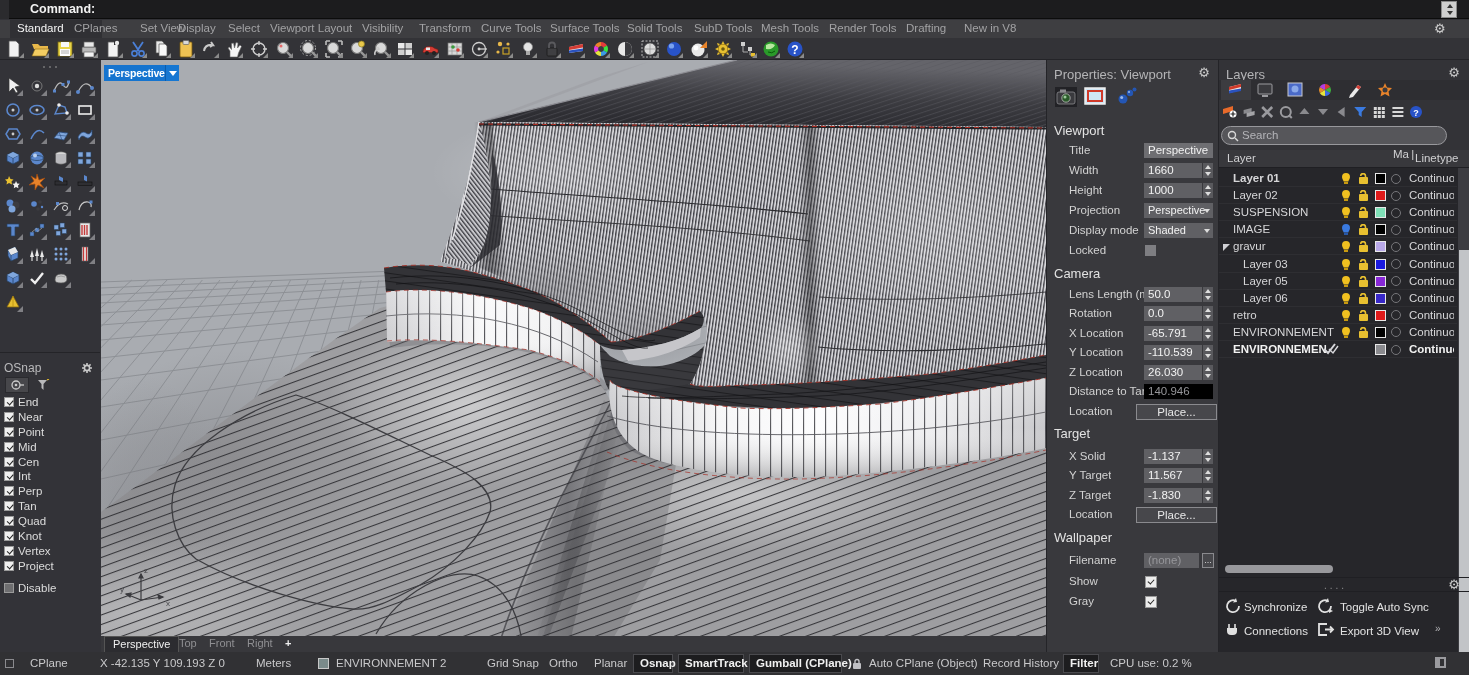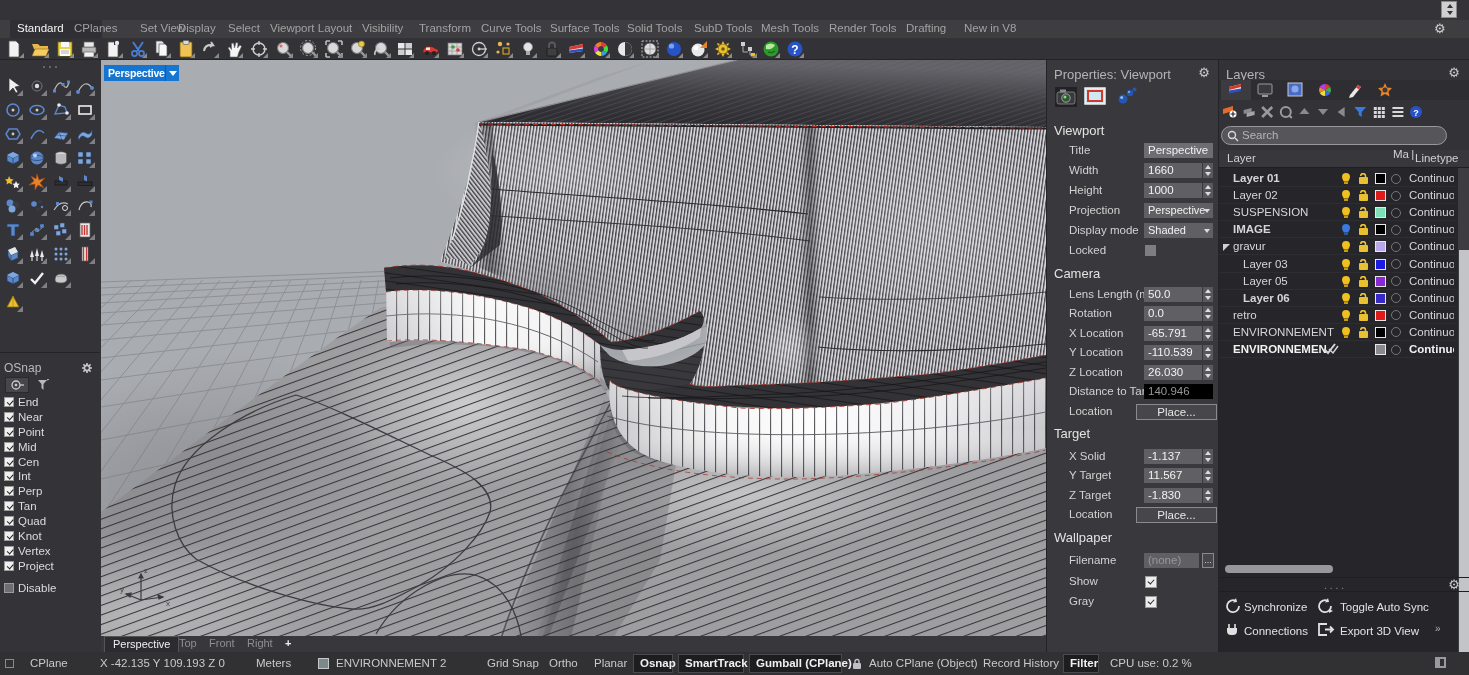--- a/index.html
+++ b/index.html
@@ -43,20 +43,24 @@
 .spinbox:after{content:"";position:absolute;left:2px;bottom:2px;border-left:3px solid transparent;border-right:3px solid transparent;border-top:4px solid #ddd}
 .drop:after{content:"";position:absolute;right:3px;top:6px;border-left:3.5px solid transparent;border-right:3.5px solid transparent;border-top:4px solid #ddd}.drop{font-size:11px !important}
 
 #statusbar{left:0;top:652px;width:1469px;height:23px;background:#313134;color:#c9c9cb;font-size:11.5px}
 #statusbar span{position:absolute;top:5px;white-space:nowrap}
 .sbbox{background:#1d1d1f;border:1px solid #4a4a4e;font-weight:bold;color:#f0f0f0;padding:2px 6px 3px;top:2px !important}
 </style></head>
 <body>
 <div id="stage">
 
+<div class="abs" id="cmdbar">
+      <div class="abs grip"></div>
+      <div class="abs lbl">Command:</div>
+    </div>
 <div class="abs" id="spin"></div>
 
 <div class="abs" id="menubar">
       <div class="tabact"></div>
 <span class="act" style="left:17px">Standard</span>
 <span style="left:74px">CPlanes</span>
 <span style="left:140px">Set View</span>
 <span style="left:178px">Display</span>
 <span style="left:228px">Select</span>
 <span style="left:270px">Viewport Layout</span>
@@ -1020,21 +1024,21 @@
         <rect x="2" y="9" width="4" height="2" fill="#c89a10"></rect>
       </svg>
 <svg class="abs" style="left:140px;top:147.2px" width="9" height="11" viewBox="0 0 9 11">
         <rect x="0" y="4" width="9" height="7" rx="1" fill="#e8c030"></rect>
         <path d="M6.5,4.5 v-1.5 a2.4,2.4 0 0 0 -4.8,0" fill="none" stroke="#e8c030" stroke-width="1.6"></path>
       </svg>
 <div class="abs" style="left:156px;top:147.2px;width:11px;height:11px;background:#7fe0b8;border:1.5px solid #e8e8e8"></div>
 <div class="abs" style="left:172px;top:147.7px;width:10px;height:10px;border:1.2px solid #76767a;border-radius:50%"></div>
 <div class="abs" style="left:190px;top:146.2px;width:45px;overflow:hidden;font-size:11.5px;font-weight:normal;color:#d6d6d8;white-space:nowrap">Continuous</div>
 <div class="abs" style="left:0;top:161.3px;width:238px;height:17px;border-bottom:1px solid #2e2e32"></div>
-<div class="abs" style="left:14px;top:163.3px;font-size:11.5px;font-weight:bold;color:#d6d6d8">IMAGE</div>
+<div class="abs" style="left:14px;top:163.3px;font-size:11.5px;font-weight:normal;color:#d6d6d8">IMAGE</div>
 <svg class="abs" style="left:123px;top:164.3px" width="8" height="11" viewBox="0 0 8 11">
         <path d="M4,0 a4,4 0 0 1 4,4 c0,2 -1.4,3 -1.7,4.4 h-4.6 C1.4,7 0,6 0,4 a4,4 0 0 1 4,-4 z" fill="#3a7ae0"></path>
         <rect x="2" y="9" width="4" height="2" fill="#2858a8"></rect>
       </svg>
 <svg class="abs" style="left:140px;top:164.3px" width="9" height="11" viewBox="0 0 9 11">
         <rect x="0" y="4" width="9" height="7" rx="1" fill="#e8c030"></rect>
         <path d="M6.5,4.5 v-1.5 a2.4,2.4 0 0 0 -4.8,0" fill="none" stroke="#e8c030" stroke-width="1.6"></path>
       </svg>
 <div class="abs" style="left:156px;top:164.3px;width:11px;height:11px;background:#000000;border:1.5px solid #e8e8e8"></div>
 <div class="abs" style="left:172px;top:164.8px;width:10px;height:10px;border:1.2px solid #76767a;border-radius:50%"></div>
@@ -1075,21 +1079,21 @@
         <rect x="2" y="9" width="4" height="2" fill="#c89a10"></rect>
       </svg>
 <svg class="abs" style="left:140px;top:215.6px" width="9" height="11" viewBox="0 0 9 11">
         <rect x="0" y="4" width="9" height="7" rx="1" fill="#e8c030"></rect>
         <path d="M6.5,4.5 v-1.5 a2.4,2.4 0 0 0 -4.8,0" fill="none" stroke="#e8c030" stroke-width="1.6"></path>
       </svg>
 <div class="abs" style="left:156px;top:215.6px;width:11px;height:11px;background:#8828d8;border:1.5px solid #e8e8e8"></div>
 <div class="abs" style="left:172px;top:216.1px;width:10px;height:10px;border:1.2px solid #76767a;border-radius:50%"></div>
 <div class="abs" style="left:190px;top:214.6px;width:45px;overflow:hidden;font-size:11.5px;font-weight:normal;color:#d6d6d8;white-space:nowrap">Continuous</div>
 <div class="abs" style="left:0;top:229.7px;width:238px;height:17px;border-bottom:1px solid #2e2e32"></div>
-<div class="abs" style="left:24px;top:231.7px;font-size:11.5px;font-weight:bold;color:#d6d6d8">Layer 06</div>
+<div class="abs" style="left:24px;top:231.7px;font-size:11.5px;font-weight:normal;color:#d6d6d8">Layer 06</div>
 <svg class="abs" style="left:123px;top:232.7px" width="8" height="11" viewBox="0 0 8 11">
         <path d="M4,0 a4,4 0 0 1 4,4 c0,2 -1.4,3 -1.7,4.4 h-4.6 C1.4,7 0,6 0,4 a4,4 0 0 1 4,-4 z" fill="#f0c020"></path>
         <rect x="2" y="9" width="4" height="2" fill="#c89a10"></rect>
       </svg>
 <svg class="abs" style="left:140px;top:232.7px" width="9" height="11" viewBox="0 0 9 11">
         <rect x="0" y="4" width="9" height="7" rx="1" fill="#e8c030"></rect>
         <path d="M6.5,4.5 v-1.5 a2.4,2.4 0 0 0 -4.8,0" fill="none" stroke="#e8c030" stroke-width="1.6"></path>
       </svg>
 <div class="abs" style="left:156px;top:232.7px;width:11px;height:11px;background:#3828c8;border:1.5px solid #e8e8e8"></div>
 <div class="abs" style="left:172px;top:233.2px;width:10px;height:10px;border:1.2px solid #76767a;border-radius:50%"></div>

